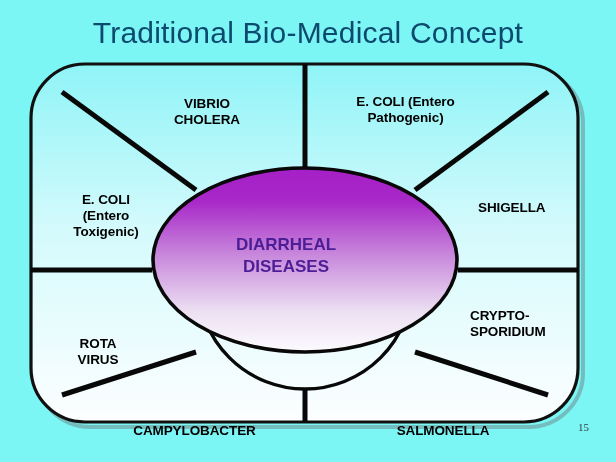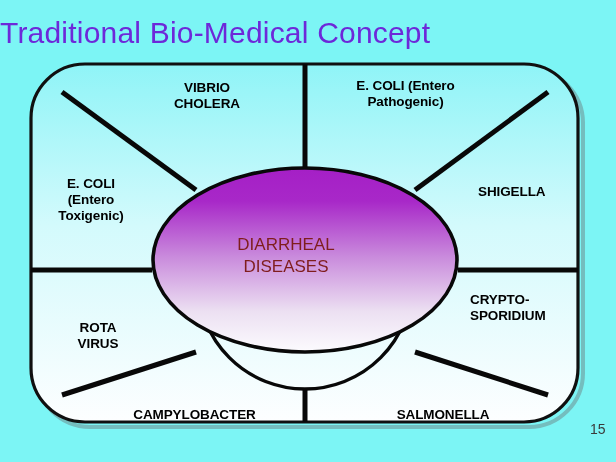--- a/index.html
+++ b/index.html
@@ -19,67 +19,68 @@
     left: 0; top: 0;
     width: 616px;
     height: 462px;
     background: #7CF5F5;
   }
   #title {
     position: absolute;
     left: 0;
     top: 16px;
     width: 616px;
+    text-align: center;
     font-family: "Liberation Sans", sans-serif;
     font-size: 30px;
     font-weight: 400;
-    color: #6d28d9;
+    color: #0c4a6e;
     letter-spacing: 0.2px;
     white-space: nowrap;
   }
   #diagram {
     position: absolute;
     left: 0;
     top: 0;
     width: 616px;
     height: 462px;
   }
   .lbl {
     position: absolute;
     font-family: "Liberation Sans", sans-serif;
     font-weight: bold;
     font-size: 13.5px;
     color: #000000;
     line-height: 1.18;
     letter-spacing: -0.1px;
     text-align: center;
     white-space: pre-line;
+    margin-top: 16px;
   }
   .lbl.left-al { text-align: left; }
   #center-label {
     position: absolute;
     left: 186px;
     top: 234px;
     width: 200px;
     text-align: center;
     font-family: "Liberation Sans", sans-serif;
-    font-weight: normal;
+    font-weight: bold;
     font-size: 17px;
     line-height: 1.28;
-    color: #7f1d1d;
+    color: #4c1d95;
     white-space: pre-line;
   }
   #page-number {
     position: absolute;
     left: 578px;
     top: 421px;
-    font-family: Liberation Sans, sans-serif;
-    font-size: 14px;
+    font-family: Liberation Serif, serif;
+    font-size: 11px;
     color: #3a3a3a;
-    margin-left: 12px;
   }
 </style>
 </head>
 <body>
 
 <div id="slide">
 
   <div id="title">Traditional Bio-Medical Concept</div>
 
   <svg id="diagram" viewBox="0 0 616 462" width="616" height="462" xmlns="http://www.w3.org/2000/svg">
@@ -140,19 +141,19 @@
   <div class="lbl left-al" style="left:470px; top:292px; width:120px;">CRYPTO-
 SPORIDIUM</div>
 
   <div class="lbl" style="left:378px; top:407px; width:130px;">SALMONELLA</div>
 
   <div class="lbl" style="left:112px; top:407px; width:165px;">CAMPYLOBACTER</div>
 
   <div class="lbl" style="left:43px; top:320px; width:110px;">ROTA
 VIRUS</div>
 
-  <div class="lbl" style="left:34px; top:176px; width:114px;">E. COLI
+  <div class="lbl" style="left:49px; top:176px; width:114px;">E. COLI
 (Entero
 Toxigenic)</div>
 
   <div id="page-number">15</div>
 
 </div>
 
 </body></html>

